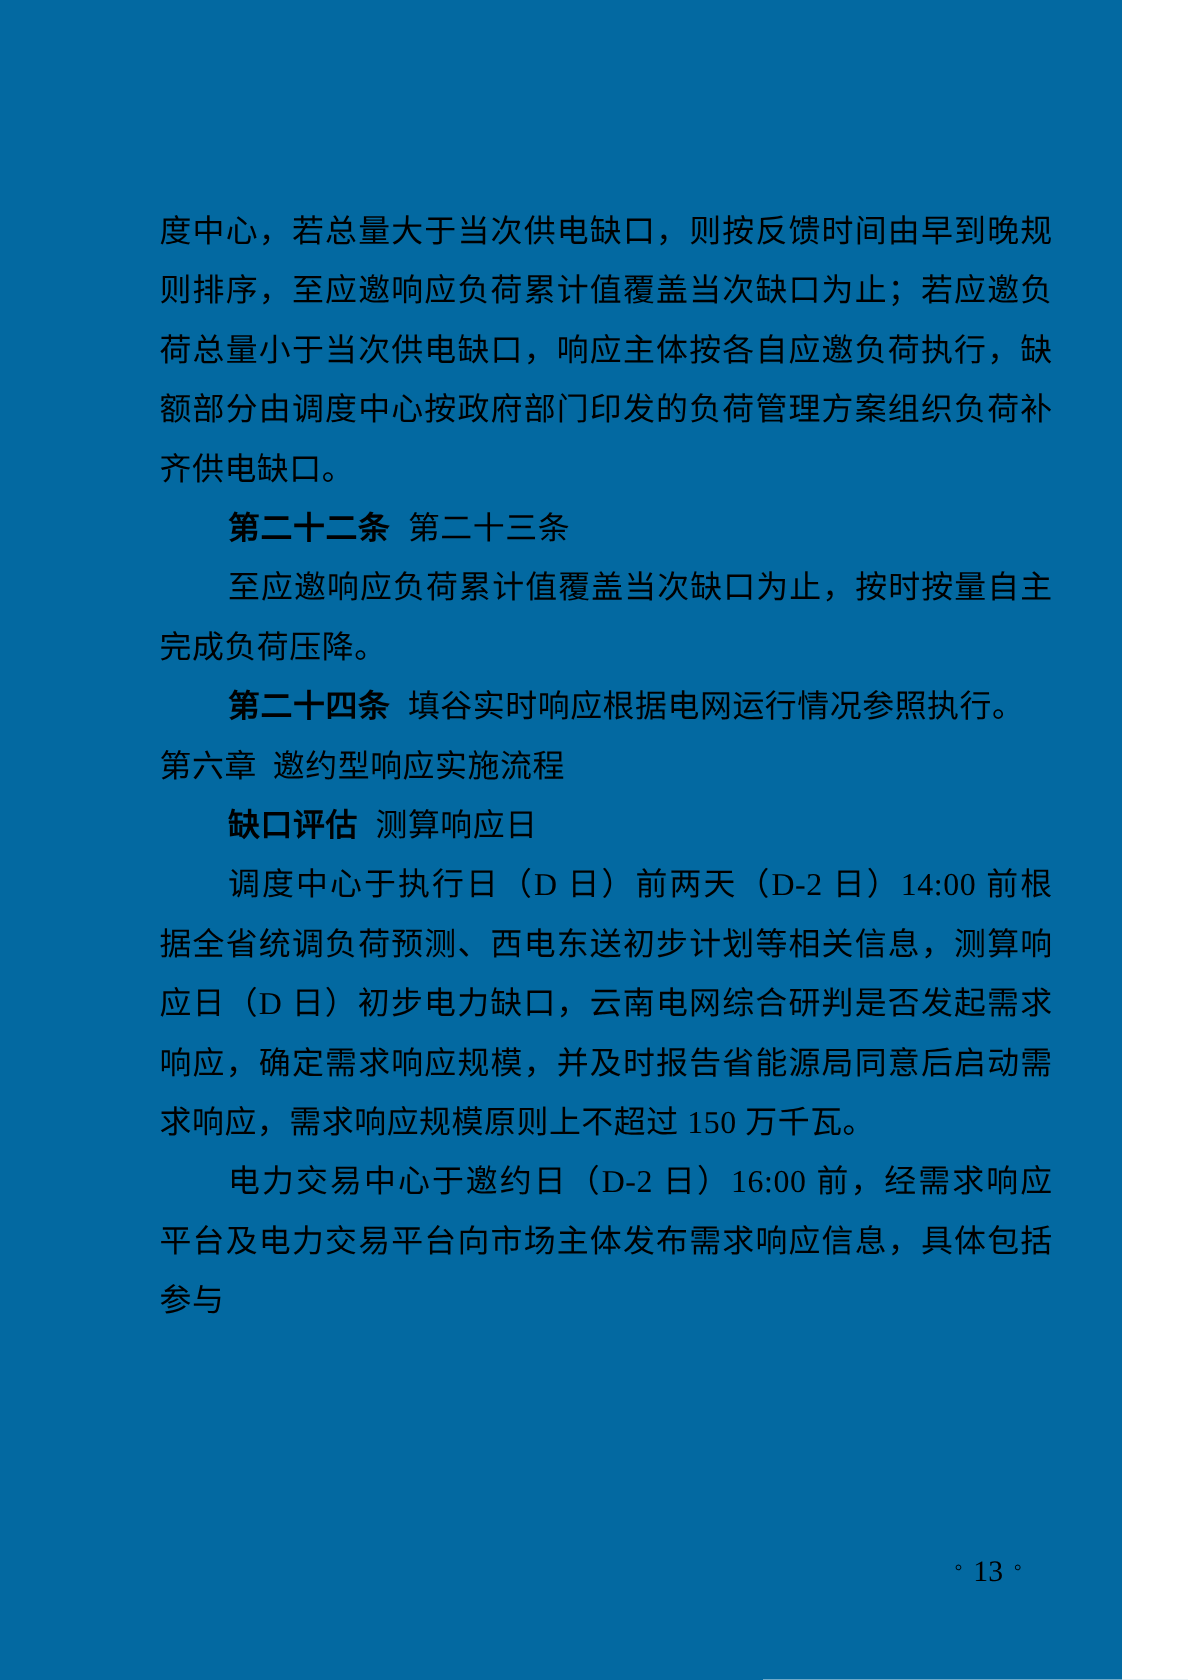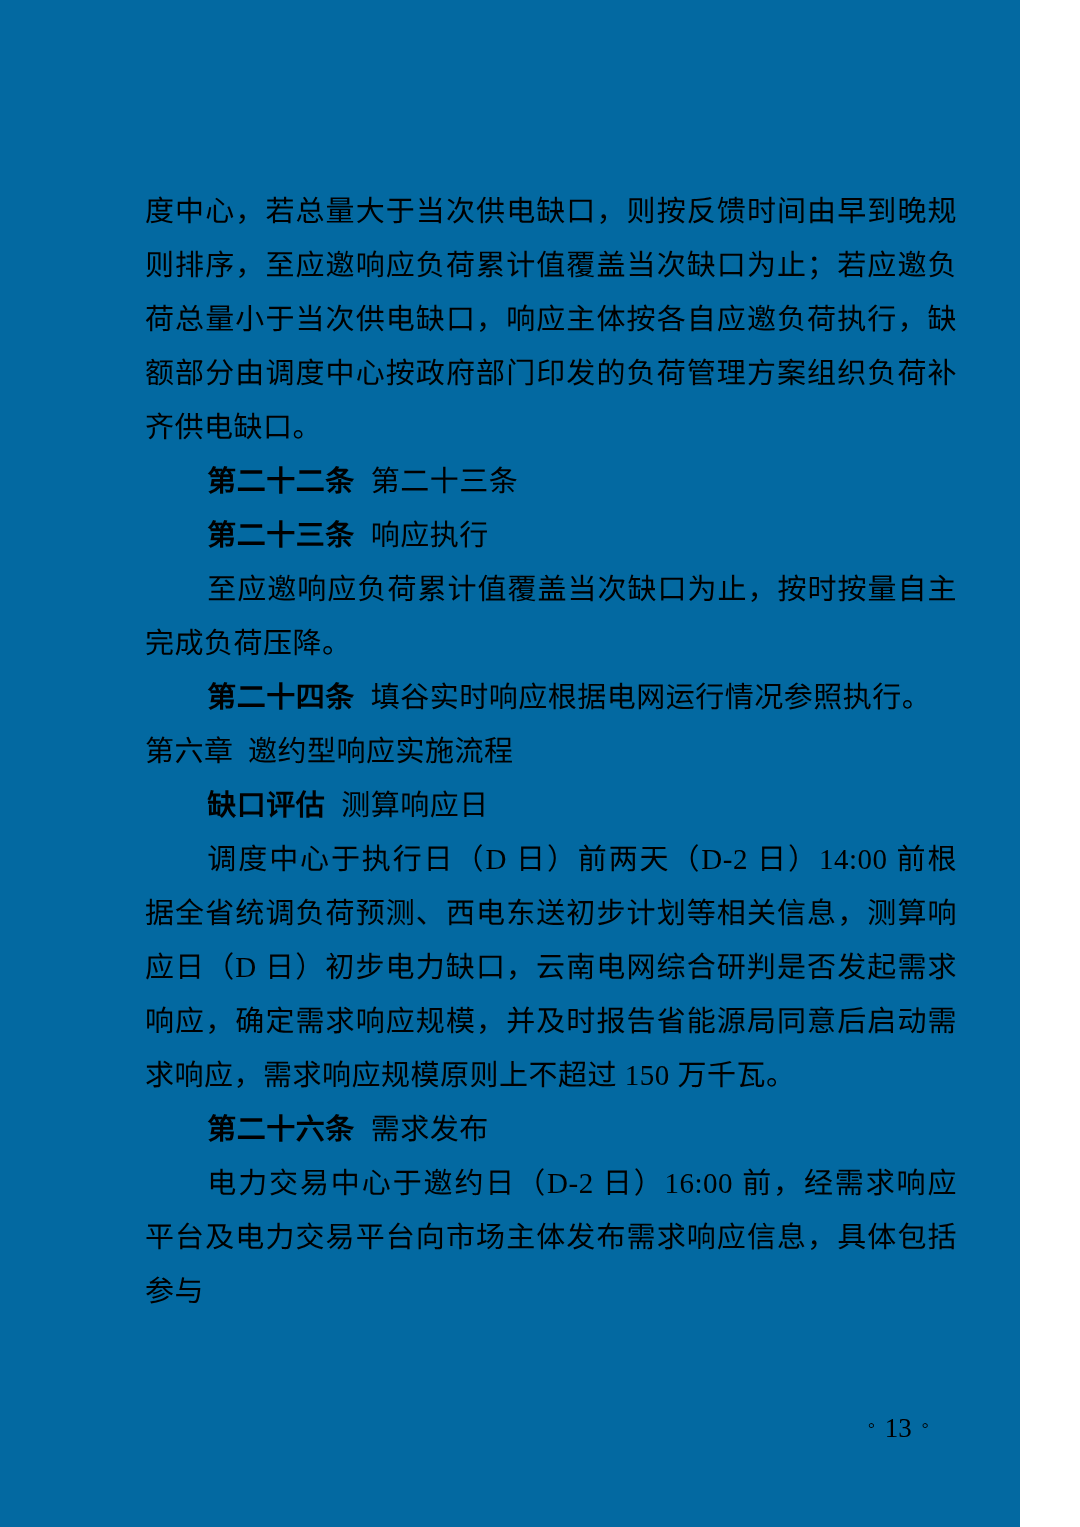--- a/index.html
+++ b/index.html
@@ -72,43 +72,37 @@
 
   <main class="text-block">
 
     <p class="para no-indent">度中心，若总量大于当次供电缺口，则按反馈时间由早到晚规则排序，至应邀响应负荷累计值覆盖当次缺口为止；若应邀负荷总量小于当次供电缺口，响应主体按各自应邀负荷执行，缺额部分由调度中心按政府部门印发的负荷管理方案组织负荷补齐供电缺口。</p>
 
     <p class="para">
       <span class="article-label">第二十二条</span><span class="article-title">第二十三条</span>
     </p>
 
 
-    <p class="para">
-      <span class="article-label">第二十三条</span><span class="article-title">响应执行</span>
-    </p>
 
     <p class="para">至应邀响应负荷累计值覆盖当次缺口为止，按时按量自主完成负荷压降。</p>
 
     <p class="para">
       <span class="article-label">第二十四条</span><span class="article-title">填谷实时响应根据电网运行情况参照执行。</span>
     </p>
 
     <p class="para chapter">
       <span>第六章</span><span class="chapter-title">邀约型响应实施流程</span>
     </p>
 
     <p class="para">
       <span class="article-label">缺口评估</span><span class="article-title">测算响应日</span>
     </p>
 
     <p class="para">调度中心于执行日（D 日）前两天（D-2 日）14:00 前根据全省统调负荷预测、西电东送初步计划等相关信息，测算响应日（D 日）初步电力缺口，云南电网综合研判是否发起需求响应，确定需求响应规模，并及时报告省能源局同意后启动需求响应，需求响应规模原则上不超过 150 万千瓦。</p>
 
-    <p class="para">
-      <span class="article-label">第二十六条</span><span class="article-title">需求发布</span>
-    </p>
 
     <p class="para">电力交易中心于邀约日（D-2 日）16:00 前，经需求响应平台及电力交易平台向市场主体发布需求响应信息，具体包括参与</p>
 
   </main>
 
   <div class="footer-pagenum">
     <span class="pagenum-circle">°</span>
     <span class="pagenum-value">13</span>
     <span class="pagenum-circle">°</span>
   </div>

